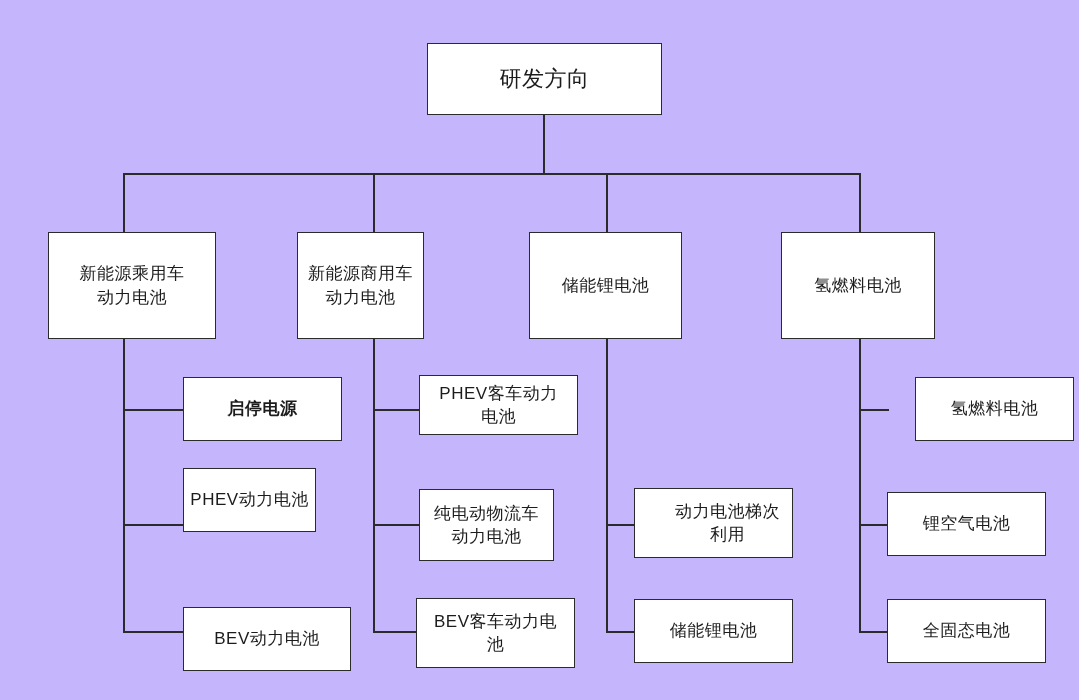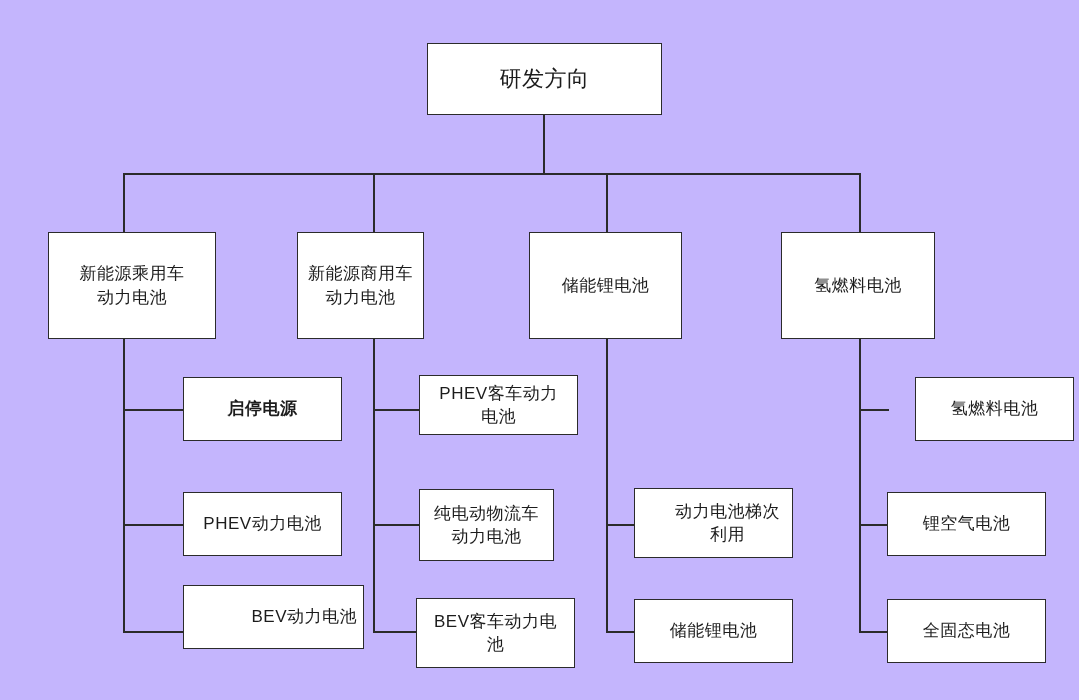--- a/index.html
+++ b/index.html
@@ -72,24 +72,24 @@
 动力电池</span>
   </div>
   <div class="line line-v" style="left:123px; top:339px; height:293px;"></div>
   <div class="line line-h" style="left:123px; top:409px; width:61px;"></div>
   <div class="line line-h" style="left:123px; top:524px; width:61px;"></div>
   <div class="line line-h" style="left:123px; top:631px; width:61px;"></div>
 
   <div class="node node-l2" style="left:183px; top:377px; width:159px; height:64px;font-weight:bold;">
     <span class="node-label">启停电源</span>
   </div>
-  <div class="node node-l2" style="left:183px; top:492px; width:159px; height:64px;">
+  <div class="node node-l2" style="left:183px; top:468px; width:133px; height:64px;">
     <span class="node-label">PHEV动力电池</span>
   </div>
-  <div class="node node-l2" style="left:183px; top:585px; width:181px; height:64px;justify-content:flex-end;">
+  <div class="node node-l2" style="left:183px; top:607px; width:168px; height:64px;">
     <span class="node-label">BEV动力电池</span>
   </div>
 
   <div class="node node-l1" style="left:297px; top:232px; width:127px; height:107px;">
     <span class="node-label">新能源商用车
 动力电池</span>
   </div>
   <div class="line line-v" style="left:373px; top:339px; height:293px;"></div>
   <div class="line line-h" style="left:373px; top:409px; width:47px;"></div>
   <div class="line line-h" style="left:373px; top:524px; width:47px;"></div>

